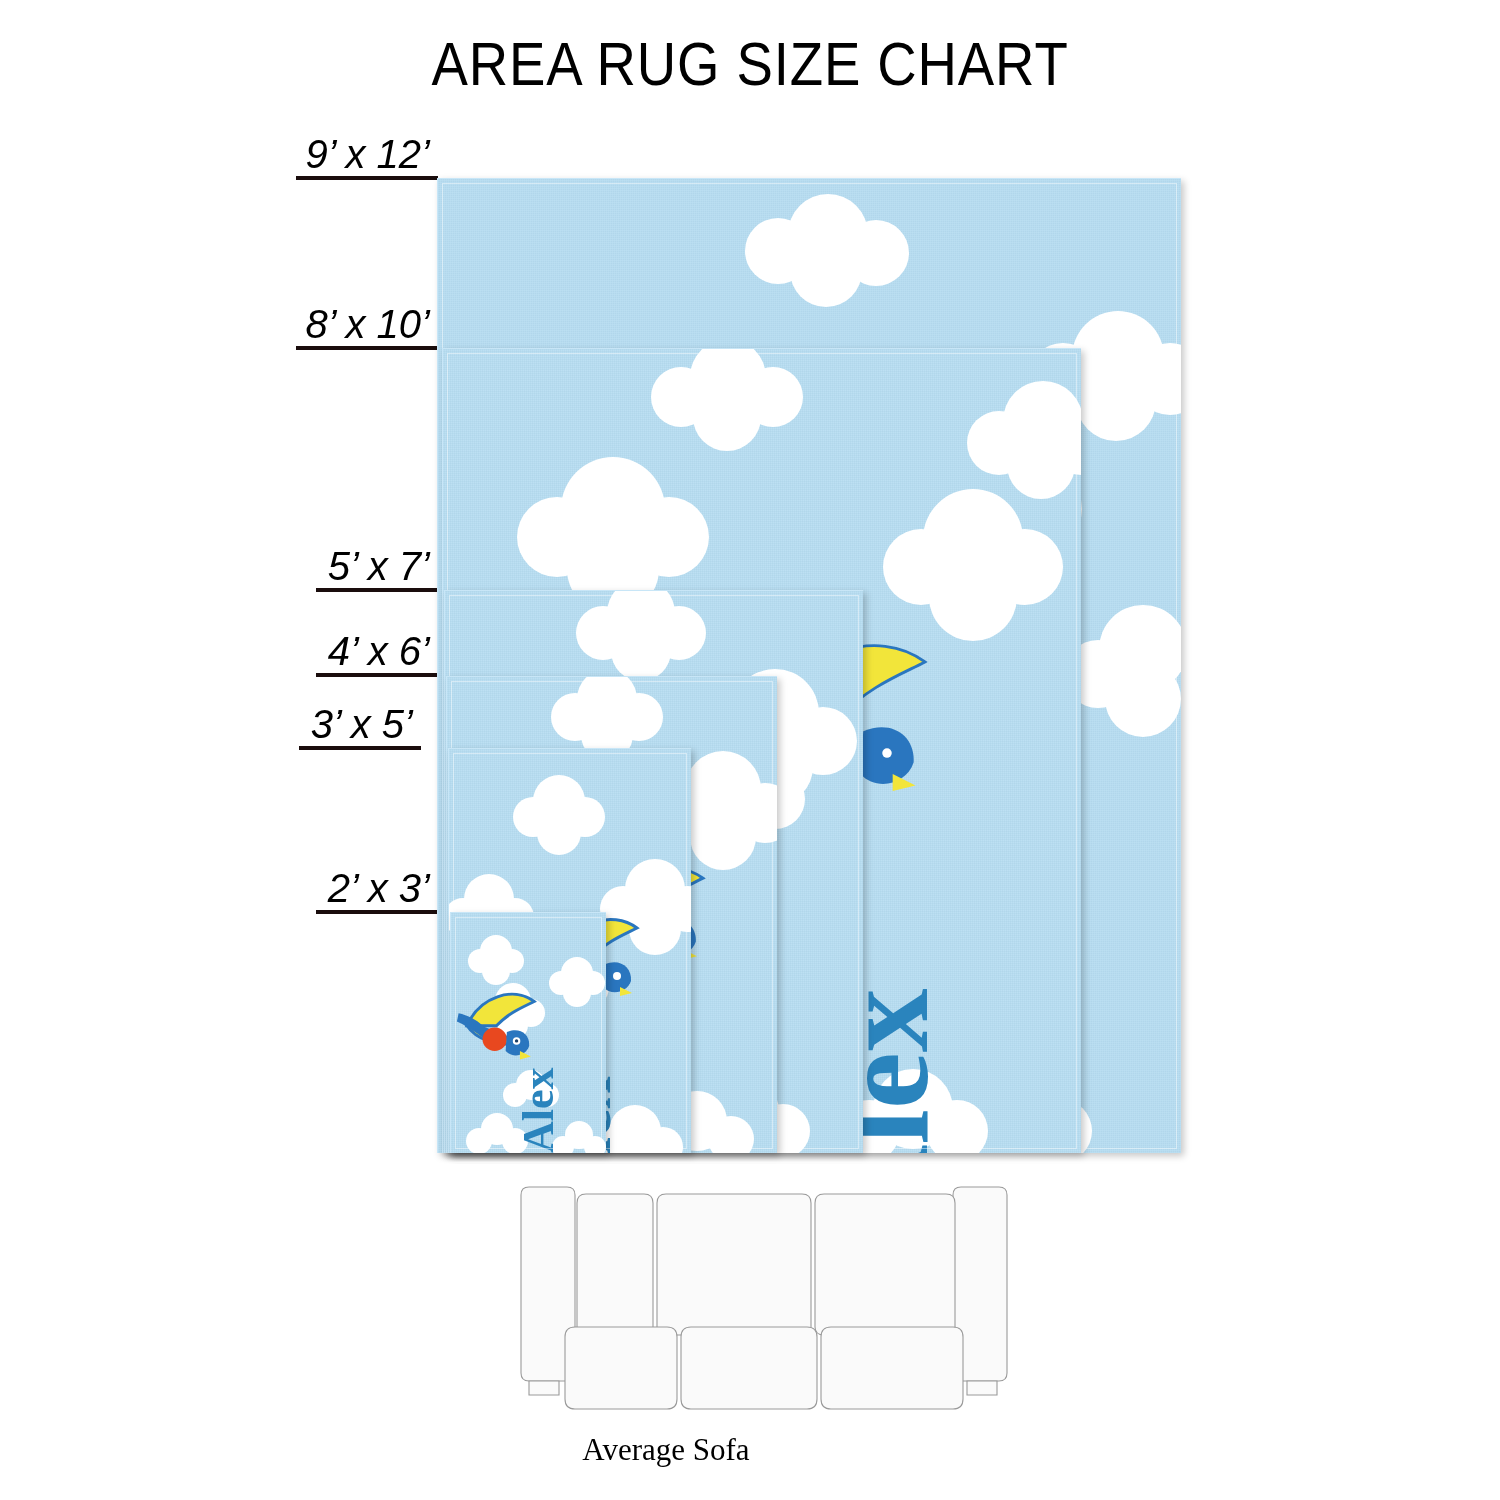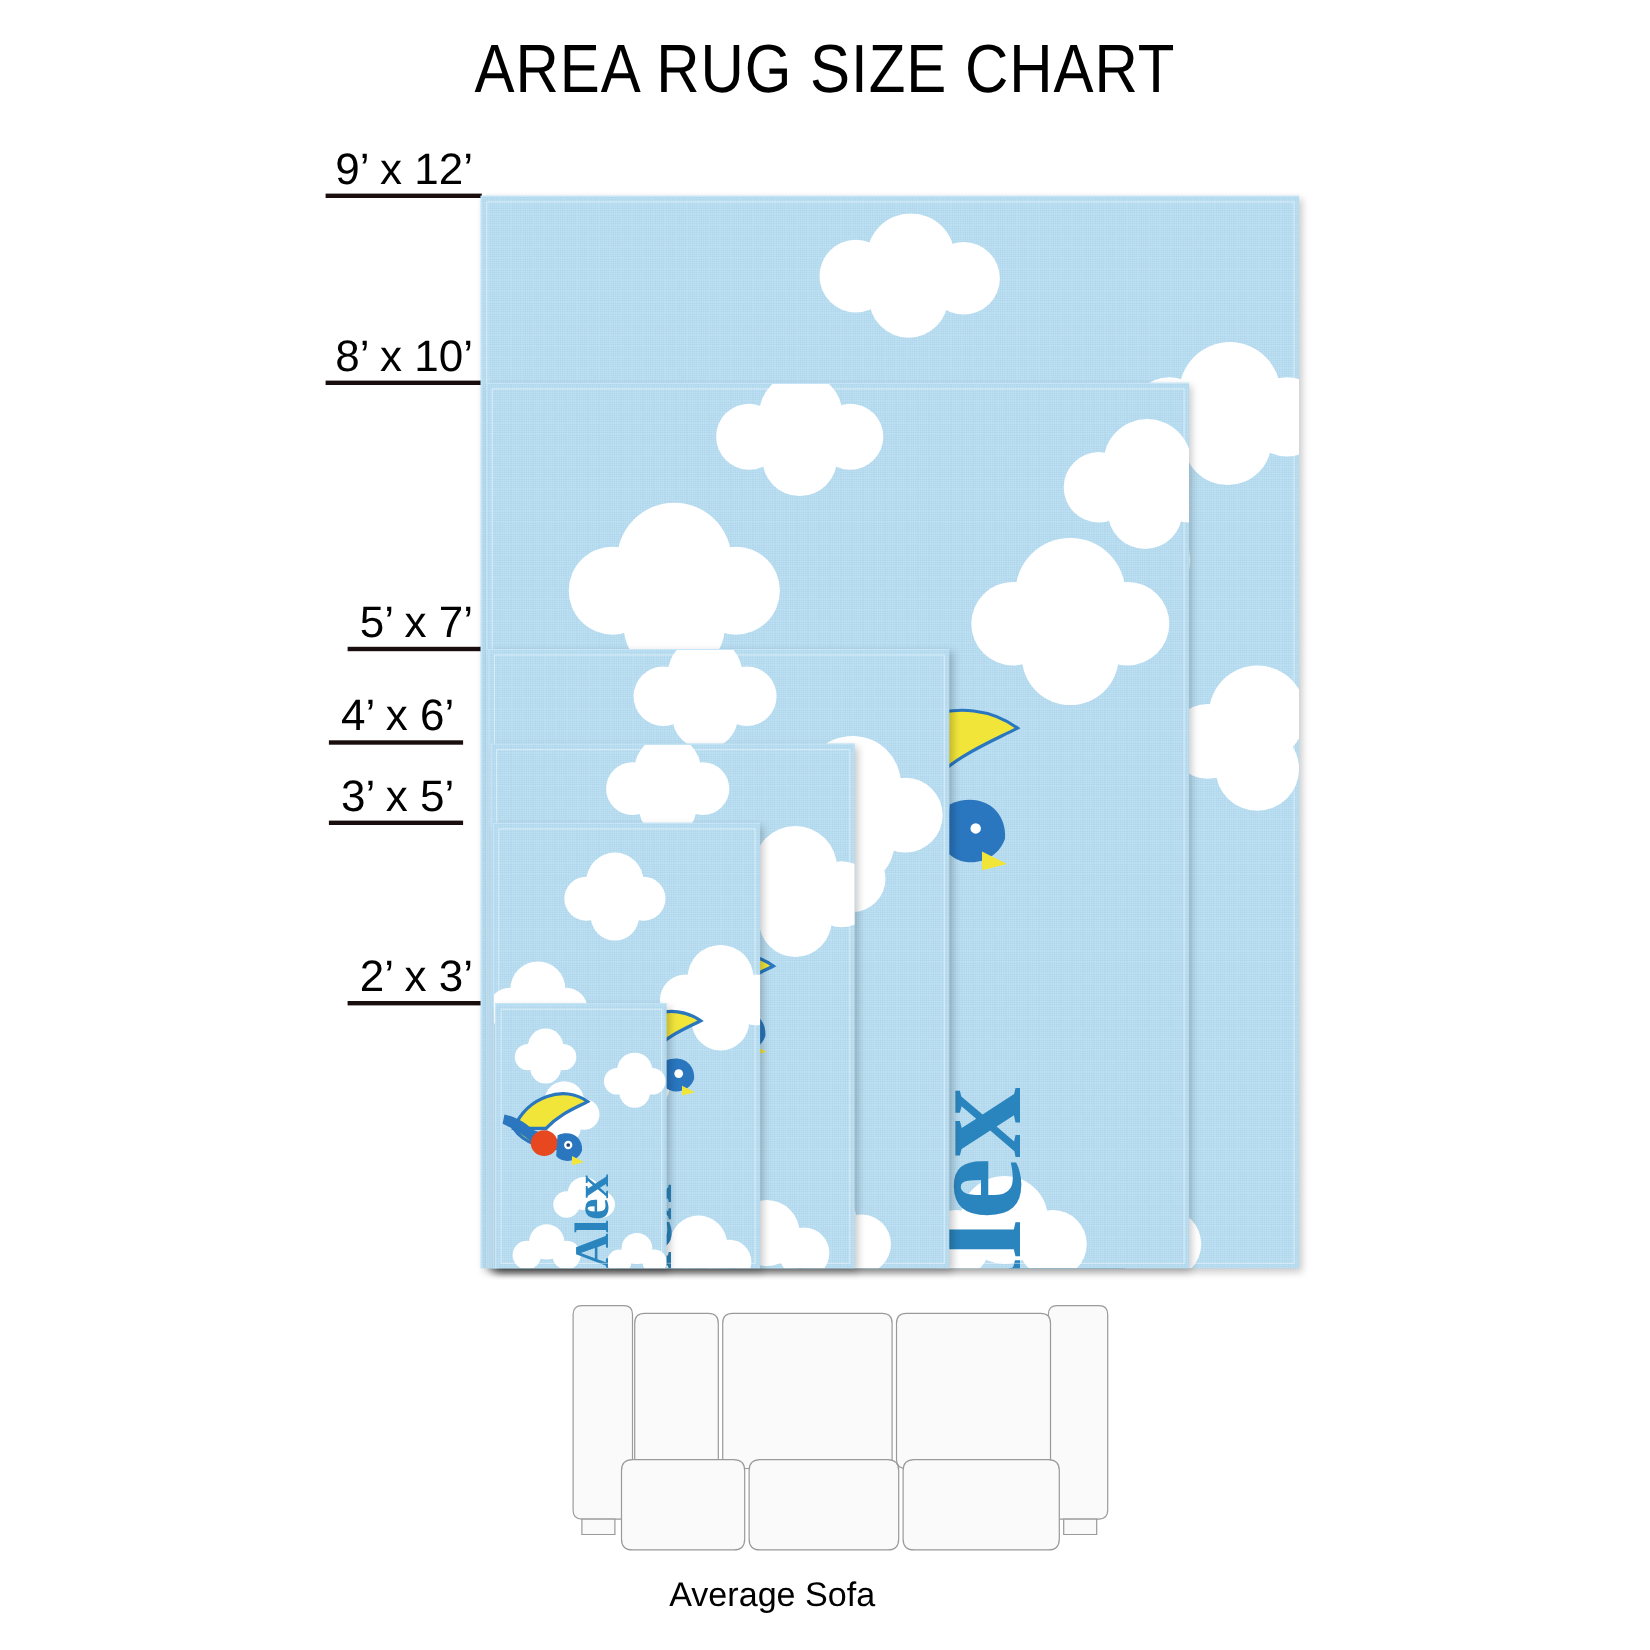--- a/index.html
+++ b/index.html
@@ -31,20 +31,21 @@
     transform-origin: center top;
     white-space: nowrap;
   }
 
   
   .size-label {
     position: absolute;
     font-family: "Liberation Serif", serif;
     font-size: 0;
     text-align: right;
+    font-style: italic;
   }
   .size-label .txt {
     display: block;
     font-family: "Liberation Sans", sans-serif;
     font-size: 40px;
     color: #000000;
     line-height: 44px;
     padding-right: 8px;
     white-space: nowrap;
     letter-spacing: 0px;
@@ -108,24 +109,23 @@
     top: 1183px;
     width: 500px;
     height: 232px;
   }
   #sofa-caption {
     position: absolute;
     top: 1432px;
     left: 0;
     width: 1332px;
     text-align: center;
-    font-family: Liberation Sans, sans-serif;
+    font-family: Liberation Serif, serif;
     font-size: 31px;
     color: #000000;
-    padding-left: 36px;
   }
 </style>
 </head>
 <body>
 
 <div id="chart-title">AREA RUG SIZE CHART</div>
 
 <div class="size-label" style="left:296px; top:132px; width:142px;">
   <span class="txt">9’ x 12’</span>
   <span class="rule"></span>
@@ -134,21 +134,21 @@
 <div class="size-label" style="left:296px; top:302px; width:142px;">
   <span class="txt">8’ x 10’</span>
   <span class="rule"></span>
 </div>
 
 <div class="size-label" style="left:316px; top:544px; width:122px;text-align:right;">
   <span class="txt">5’ x 7’</span>
   <span class="rule"></span>
 </div>
 
-<div class="size-label" style="left:299px; top:629px; width:122px;">
+<div class="size-label" style="left:316px; top:629px; width:122px;">
   <span class="txt">4’ x 6’</span>
   <span class="rule"></span>
 </div>
 
 <div class="size-label" style="left:299px; top:702px; width:122px;">
   <span class="txt">3’ x 5’</span>
   <span class="rule"></span>
 </div>
 
 <div class="size-label" style="left:316px; top:866px; width:122px;text-align:right;">

